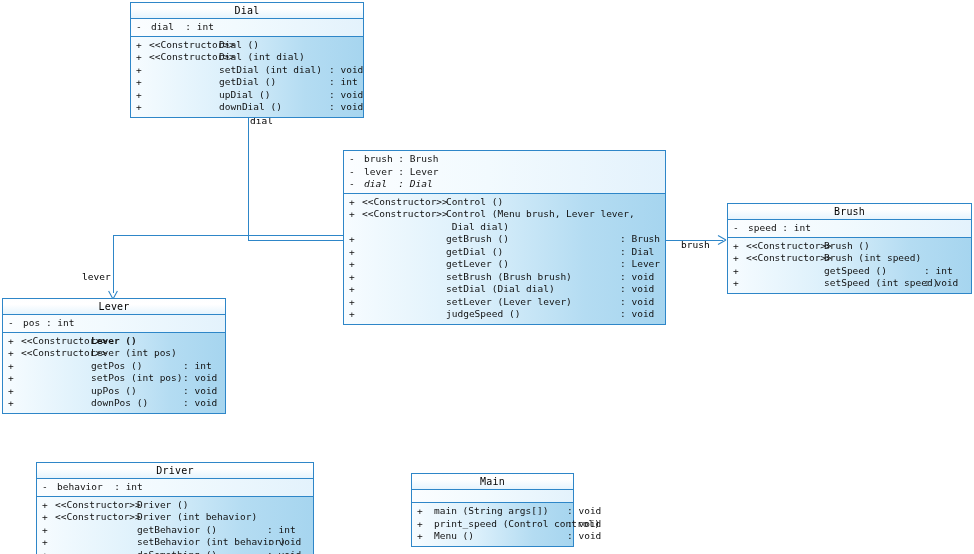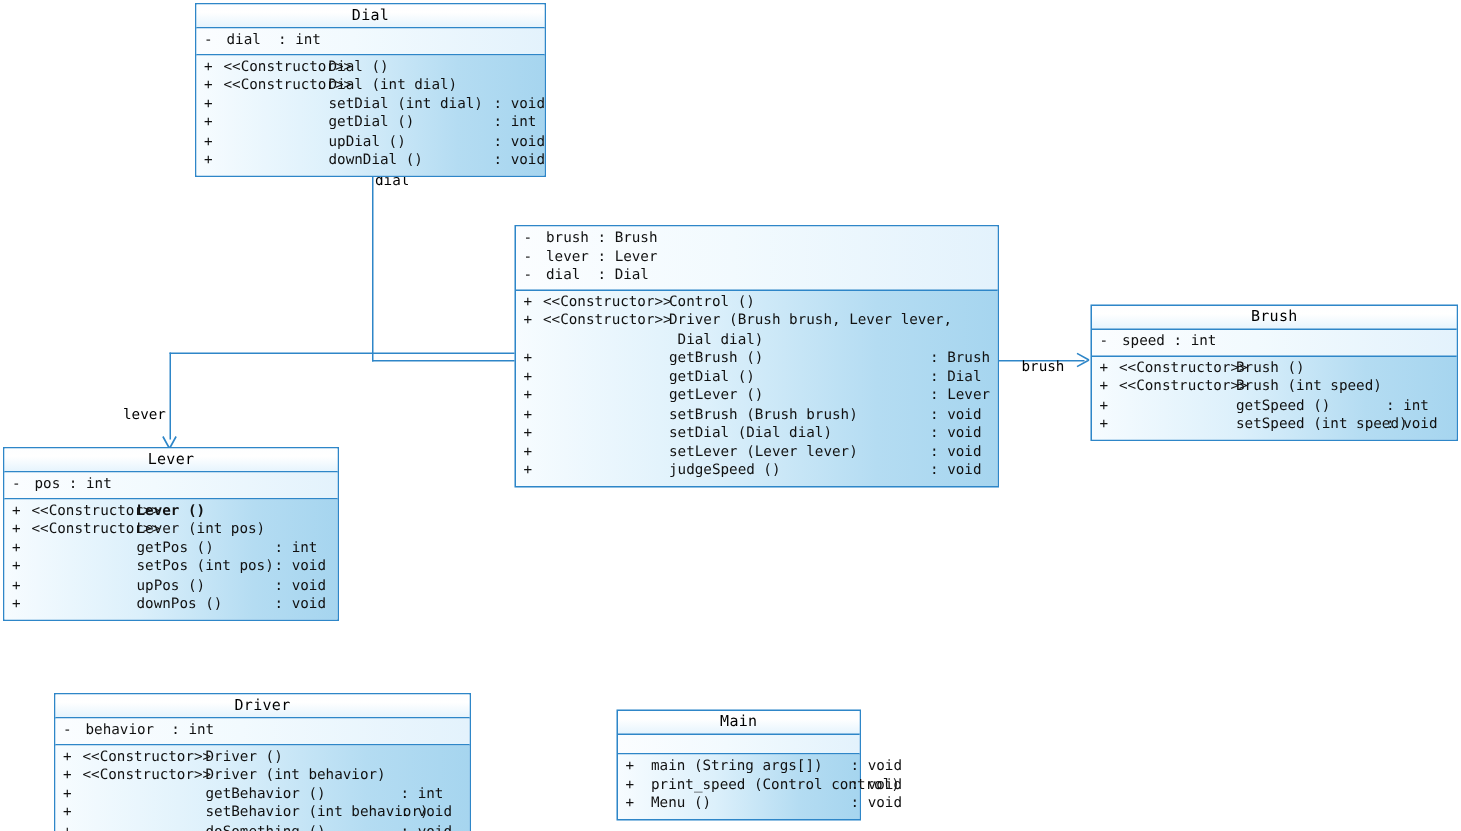--- a/index.html
+++ b/index.html
@@ -133,25 +133,25 @@
         <div class="row"><span class="vis">+</span><span class="sig" style="left: 88px;">setDial (int dial)</span><span class="ret" style="left: 198px;">: void</span></div>
         <div class="row"><span class="vis">+</span><span class="sig" style="left: 88px;">getDial ()</span><span class="ret" style="left: 198px;">: int</span></div>
         <div class="row"><span class="vis">+</span><span class="sig" style="left: 88px;">upDial ()</span><span class="ret" style="left: 198px;">: void</span></div>
         <div class="row"><span class="vis">+</span><span class="sig" style="left: 88px;">downDial ()</span><span class="ret" style="left: 198px;">: void</span></div>
       </div>
     </div>
     <div class="uml-class" style="left: 343px; top: 150px; width: 323px;">
       <div class="uml-attrs">
         <div class="row"><span class="vis">-</span><span class="sig" style="left: 20px;">brush : Brush</span></div>
         <div class="row"><span class="vis">-</span><span class="sig" style="left: 20px;">lever : Lever</span></div>
-        <div class="row"><span class="vis">-</span><span class="sig" style="left: 20px;">dial  : Dial</span></div>
+        <div class="row"><span class="vis">-</span><span class="sig" style="left: 20px; font-style: italic;">dial  : Dial</span></div>
       </div>
       <div class="uml-ops">
         <div class="row"><span class="vis">+</span><span class="stereo" style="left: 18px;">&lt;&lt;Constructor&gt;&gt;</span><span class="sig" style="left: 102px;">Control ()</span></div>
-        <div class="row"><span class="vis">+</span><span class="stereo" style="left: 18px;">&lt;&lt;Constructor&gt;&gt;</span><span class="sig" style="left: 102px;">Driver (Brush brush, Lever lever,</span></div>
+        <div class="row"><span class="vis">+</span><span class="stereo" style="left: 18px;">&lt;&lt;Constructor&gt;&gt;</span><span class="sig" style="left: 102px;">Control (Menu brush, Lever lever,</span></div>
         <div class="row"><span class="sig" style="left: 102px;"> Dial dial)</span></div>
         <div class="row"><span class="vis">+</span><span class="sig" style="left: 102px;">getBrush ()</span><span class="ret" style="left: 276px;">: Brush</span></div>
         <div class="row"><span class="vis">+</span><span class="sig" style="left: 102px;">getDial ()</span><span class="ret" style="left: 276px;">: Dial</span></div>
         <div class="row"><span class="vis">+</span><span class="sig" style="left: 102px;">getLever ()</span><span class="ret" style="left: 276px;">: Lever</span></div>
         <div class="row"><span class="vis">+</span><span class="sig" style="left: 102px;">setBrush (Brush brush)</span><span class="ret" style="left: 276px;">: void</span></div>
         <div class="row"><span class="vis">+</span><span class="sig" style="left: 102px;">setDial (Dial dial)</span><span class="ret" style="left: 276px;">: void</span></div>
         <div class="row"><span class="vis">+</span><span class="sig" style="left: 102px;">setLever (Lever lever)</span><span class="ret" style="left: 276px;">: void</span></div>
         <div class="row"><span class="vis">+</span><span class="sig" style="left: 102px; text-align: center;">judgeSpeed ()</span><span class="ret" style="left: 276px;">: void</span></div>
       </div>
     </div>

